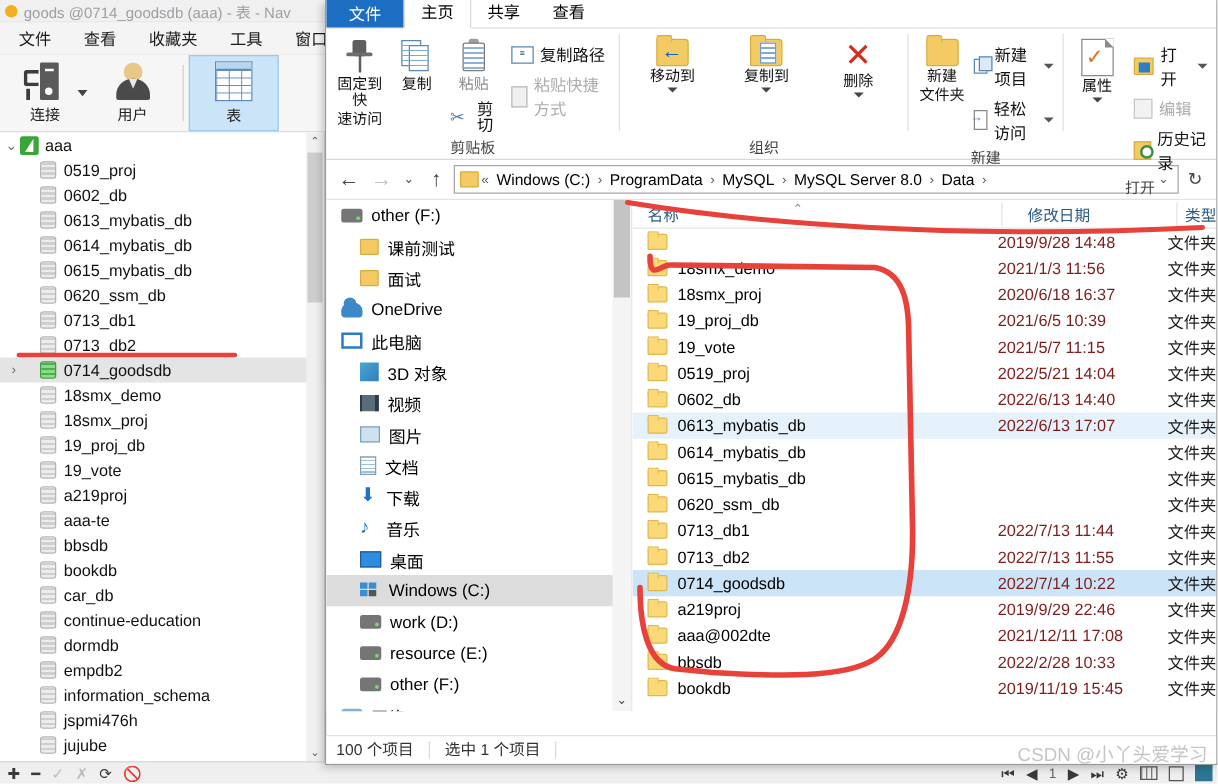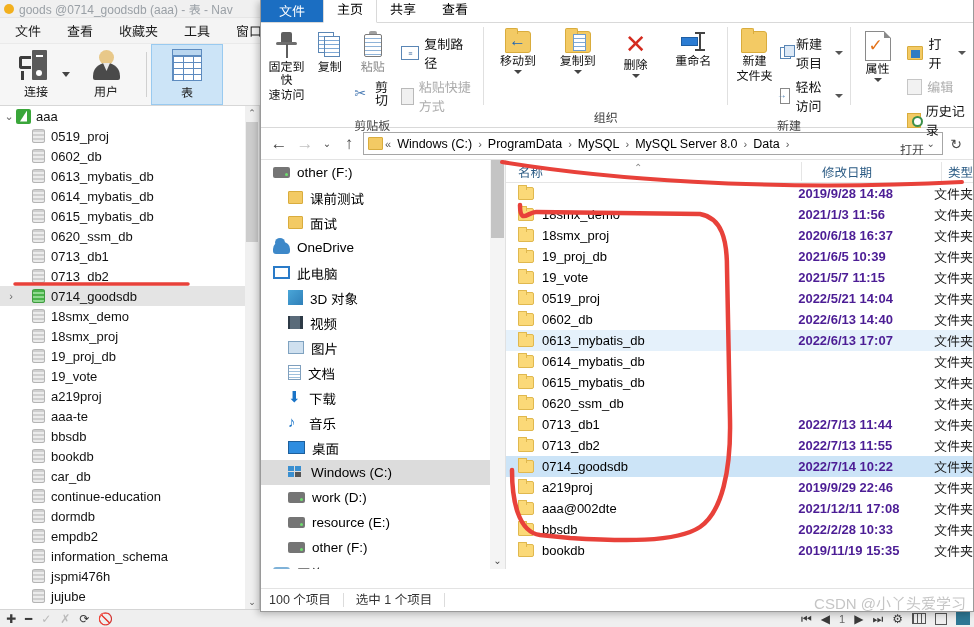--- a/index.html
+++ b/index.html
@@ -322,21 +322,21 @@
   .file-row {
     height: 21px; display: flex; align-items: center; font-size: 13px; color: #000;
   }
   .file-row.sel { background: #cce4f7; }
   .file-row.sel2 { background: #e5f1fb; }
   .fr-name { width: 295px; padding-left: 12px; display: flex; align-items: center; gap: 8px; white-space: nowrap; }
   .fr-ico { width: 16px; height: 13px; background: #fbd978; border: 1px solid #e0b84e;
     border-radius: 1px 2px 2px 1px; flex: 0 0 auto; position: relative; }
   .fr-ico:before { content:""; position:absolute; left:-1px; top:-3px; width:7px; height:4px;
     background:#fbd978; border:1px solid #e0b84e; border-bottom:none; border-radius:1px 1px 0 0; }
-  .fr-date { width: 140px; padding-left: 6px; color: #4c1d95; font-weight: bold; }
+  .fr-date { width: 140px; padding-left: 6px; color: #7f1d1d; }
   .fr-type { flex: 1; padding-left: 6px; color: #1a1a1a; white-space: nowrap; }
 
   .ex-status {
     position: absolute; left: 0; right: 0; bottom: 0; height: 23px;
     border-top: 1px solid #e3e3e3; background: #fff;
     display: flex; align-items: center; font-size: 12.5px; color: #333;
   }
   .st-cell { padding: 0 12px; border-right: 1px solid #dcdcdc; line-height: 14px; text-align: right; }
   .st-cell:first-child { padding-left: 8px; }
 
@@ -654,27 +654,20 @@
             <span class="i-folder copyto">
                 <span class="docs"></span>
               </span>
             <span>复制到</span>
             <span class="rb-caret"></span>
           </div>
           <div class="rb-big">
             <span class="i-x">✕</span>
             <span>删除</span>
             <span class="rb-caret"></span>
-          </div>
-          <div class="rb-big wide">
-            <span class="i-rename">
-                <span class="rbar"></span>
-                <span class="rcur"></span>
-              </span>
-            <span>重命名</span>
           </div>
         </div>
         <div class="rb-label">组织</div>
       </div>
 
       <div class="rb-div"></div>
 
       <div class="rb-group" style="width:130px;">
         <div class="rb-items">
           <div class="rb-big wide">
@@ -985,21 +978,21 @@
                 <span>bbsdb</span>
               </div>
               <div class="fr-date">2022/2/28 10:33</div>
               <div class="fr-type">文件夹</div>
             </div>
             <div class="file-row">
               <div class="fr-name">
                 <span class="fr-ico"></span>
                 <span>bookdb</span>
               </div>
-              <div class="fr-date">2019/11/19 15:35</div>
+              <div class="fr-date">2019/11/19 15:45</div>
               <div class="fr-type">文件夹</div>
             </div>
           </div>
 
       </div>
     </div>
 
     <div class="ex-status">
       <div class="st-cell">100 个项目</div>
       <div class="st-cell">选中 1 个项目</div>

